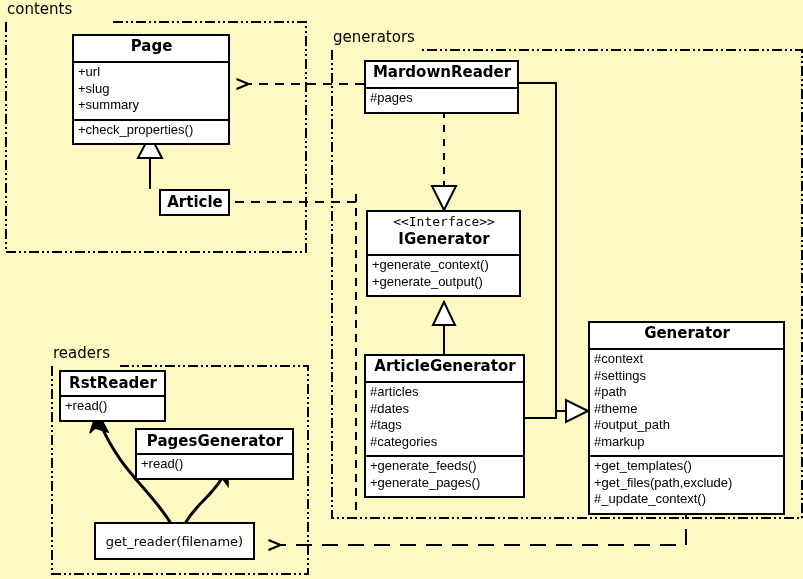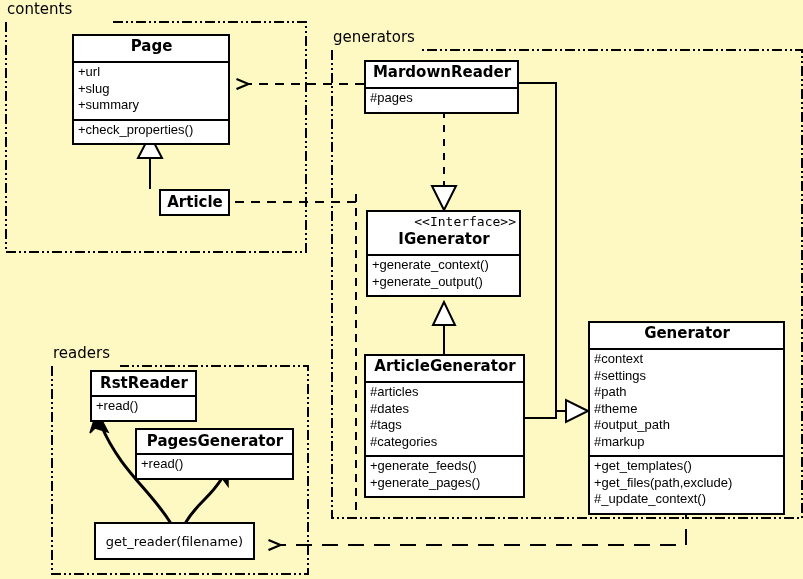--- a/index.html
+++ b/index.html
@@ -51,21 +51,21 @@
     font-weight: bold;
     font-size: 15px;
     font-family: "DejaVu Sans", sans-serif;
     color: #000000;
     line-height: 19px;
     padding-top: 3px;
     padding-bottom: 3px;
   }
   .stereo {
     display: block;
-    text-align: right;
+    text-align: center;
     font-weight: normal;
     font-size: 13px;
     font-family: "DejaVu Sans Mono", monospace;
     line-height: 16px;
   }
   .mono-list {
     font-family: Liberation Sans, sans-serif;
     font-size: 13px;
     color: #000000;
     line-height: 16.5px;
@@ -240,21 +240,21 @@
       <div>#output_path</div>
       <div>#markup</div>
     </div>
     <div class="sect mono-list">
       <div>+get_templates()</div>
       <div>+get_files(path,exclude)</div>
       <div>#_update_context()</div>
     </div>
   </div>
 
-  <div class="umlbox" style="left:90px; top:370px; width:107px;">
+  <div class="umlbox" style="left:59px; top:370px; width:107px;">
     <div class="sect cls-title" style="padding-top:2px;padding-bottom:2px;">RstReader</div>
     <div class="sect mono-list">
       <div>+read()</div>
     </div>
   </div>
 
   <div class="umlbox" style="left:135px; top:428px; width:159px;">
     <div class="sect cls-title" style="padding-top:2px;padding-bottom:2px;">PagesGenerator</div>
     <div class="sect mono-list">
       <div>+read()</div>

